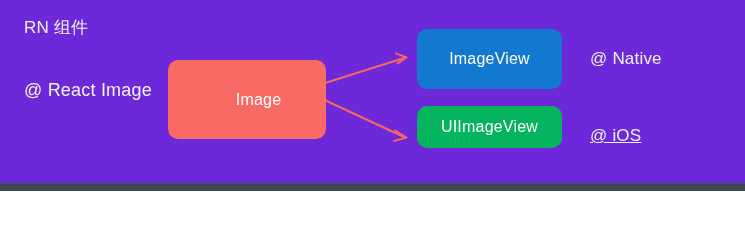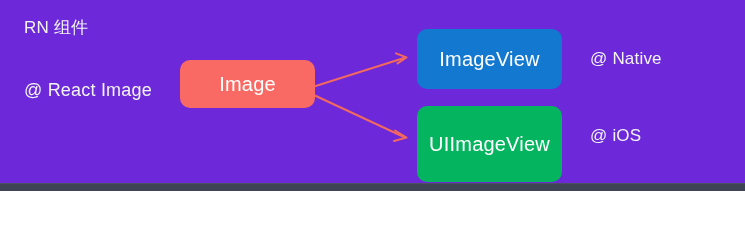--- a/index.html
+++ b/index.html
@@ -55,50 +55,52 @@
     left: 590px;
     top: 48px;
     font-size: 17px;
     line-height: 22px;
   }
   #label-ios {
     left: 590px;
     top: 125px;
     font-size: 17px;
     line-height: 22px;
+    text-decoration: underline;
   }
   .node {
     position: absolute;
     display: flex;
     align-items: center;
     justify-content: center;
     border-radius: 10px;
     color: #ffffff;
-    font-size: 20px;
+    font-size: 16px;
     letter-spacing: 0.2px;
   }
   #node-image {
-    left: 180px;
+    left: 168px;
     top: 60px;
     width: 135px;
-    height: 48px;
+    height: 79px;
     background: #fa6a64;
+    padding-left: 23px;
   }
   #node-imageview {
     left: 417px;
     top: 29px;
     width: 145px;
     height: 60px;
     background: #1278d0;
   }
   #node-uiimageview {
     left: 417px;
     top: 106px;
     width: 145px;
-    height: 76px;
+    height: 42px;
     background: #05b45e;
   }
   #arrows {
     position: absolute;
     left: 0;
     top: 0;
     width: 745px;
     height: 191px;
     pointer-events: none;
   }

